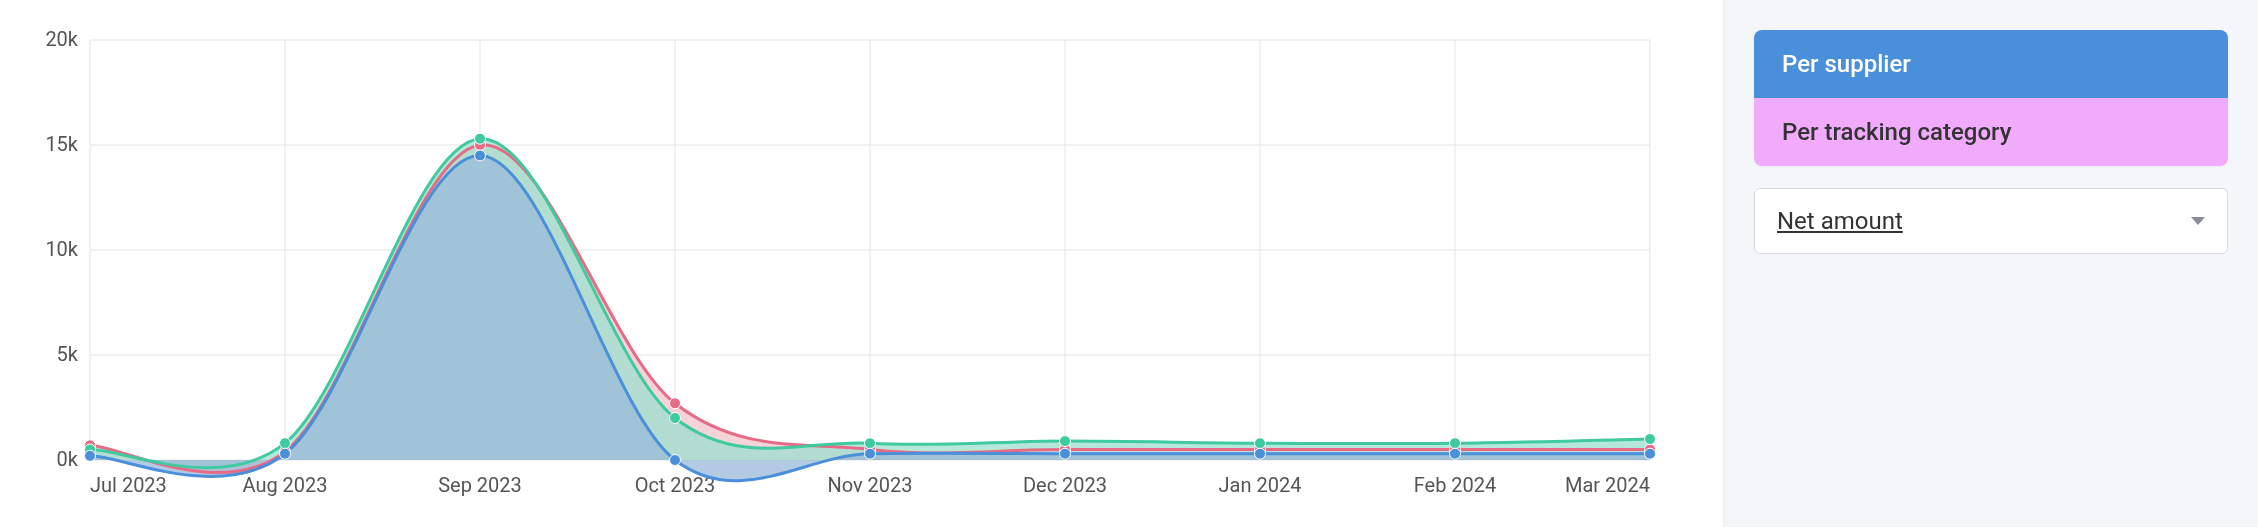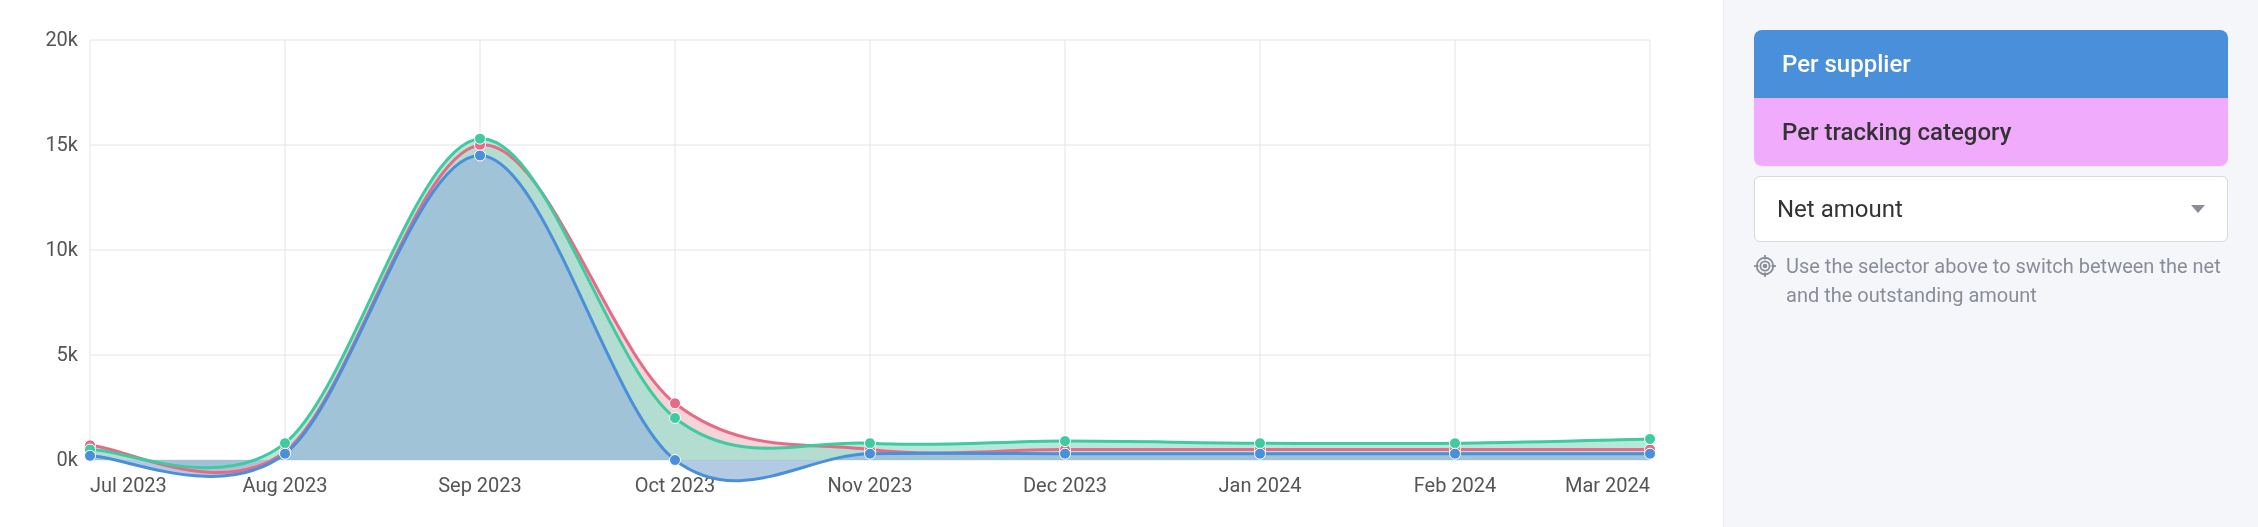--- a/index.html
+++ b/index.html
@@ -26,21 +26,21 @@
     stroke: #e4e4e6;
     stroke-width: 1;
   }
   .sidebar {
     width: 535px;
     background: #f5f6fa;
     padding: 30px 30px 0 30px;
     border-left: 1px solid #eceef4;
     display: flex;
     flex-direction: column;
-    gap: 10px;
+    gap: 22px;
   }
   .tab-group {
     background: #fff;
     border-radius: 8px;
     overflow: hidden;
     box-shadow: 0 1px 2px rgba(0,0,0,0.05);
   }
   .tab {
     padding: 20px 28px;
     font-size: 24px;
@@ -63,20 +63,21 @@
     background: #fff;
     border: 1px solid #d6d9e2;
     border-radius: 6px;
     padding: 18px 22px;
     display: flex;
     justify-content: space-between;
     align-items: center;
     font-size: 24px;
     color: #333;
     cursor: pointer;
+    text-decoration: underline;
   }
   .select-caret {
     width: 0; height: 0;
     border-left: 7px solid transparent;
     border-right: 7px solid transparent;
     border-top: 8px solid #8a8d99;
   }
   .hint {
     font-size: 20px;
     color: #8a8d99;
@@ -160,27 +161,13 @@
 
 <div class="sidebar">
   <div class="tab-group">
     <div class="tab active">Per supplier</div>
     <div class="tab">Per tracking category</div>
   </div>
   <div class="select-box">
     <span>Net amount</span>
     <span class="select-caret"></span>
   </div>
-  <div class="hint">
-    <span class="hint-icon">
-      <svg width="22" height="22" viewBox="0 0 24 24" fill="none" stroke="#8a8d99" stroke-width="2">
-        <circle cx="12" cy="12" r="9"></circle>
-          <circle cx="12" cy="12" r="5"></circle>
-          <circle cx="12" cy="12" r="1.5" fill="#8a8d99"></circle>
-        <line x1="12" y1="0" x2="12" y2="5"></line>
-          <line x1="12" y1="19" x2="12" y2="24"></line>
-        <line x1="0" y1="12" x2="5" y2="12"></line>
-          <line x1="19" y1="12" x2="24" y2="12"></line>
-      </svg>
-    </span>
-    <span>Use the selector above to switch between the net and the outstanding amount</span>
-  </div>
 </div>
 
 </body></html>

